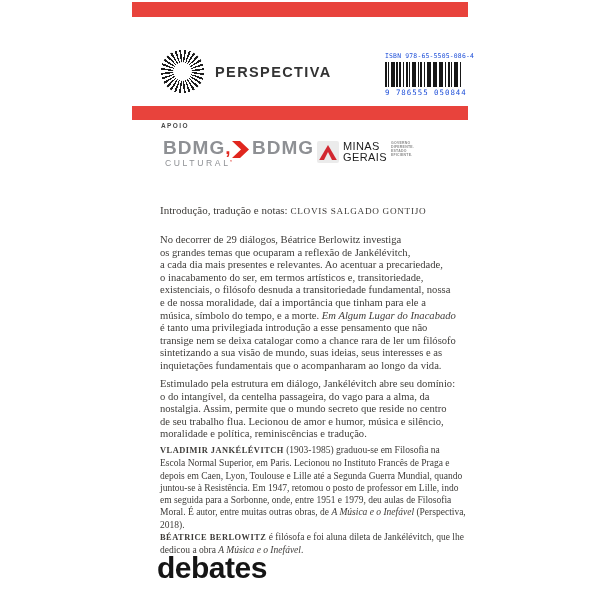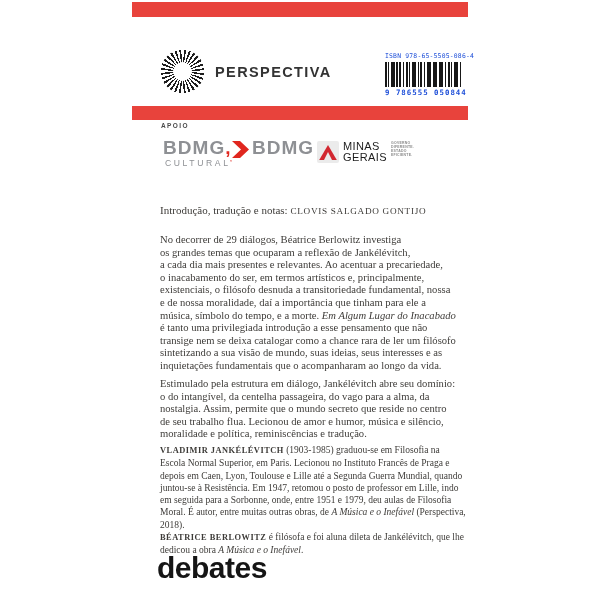--- a/index.html
+++ b/index.html
@@ -20,21 +20,21 @@
     font-weight:700;font-size:14.5px;letter-spacing:1.4px;color:#333;}
 
   
   .barcode-block{position:absolute;left:385px;top:52px;width:80px;text-align:center;
     font-family:"DejaVu Sans Mono",monospace;color:#1d4ed8;}
   .isbn-label{font-size:6.4px;letter-spacing:.2px;white-space:nowrap;}
   .bars{margin-top:2px;height:25px;width:76px;background-color:#fff;
     background-image:repeating-linear-gradient(90deg,#171717 0 1px,transparent 1px 3px),
                      repeating-linear-gradient(90deg,#171717 0 2px,transparent 2px 7px),
                      repeating-linear-gradient(90deg,#171717 0 1px,transparent 1px 11px);}
-  .isbn-digits{font-size:7.4px;letter-spacing:1px;margin-top:1px;white-space:nowrap;font-weight:bold;}
+  .isbn-digits{font-size:7.4px;letter-spacing:1px;margin-top:1px;white-space:nowrap;}
 
   
   .apoio{position:absolute;left:161px;top:122px;font-family:"Liberation Sans",sans-serif;
     font-weight:700;font-size:6.5px;letter-spacing:1.4px;color:#4a4a4a;}
   .sponsors{position:absolute;left:160px;top:139px;width:300px;height:36px;}
   .bdmgc{position:absolute;left:0;top:0;font-family:"Liberation Sans",sans-serif;color:#8e9094;}
   .bdmgc-line1{font-size:19px;font-weight:700;letter-spacing:1px;line-height:18px;text-align:center;}
   .bdmgc-line2{font-size:8.6px;font-weight:400;letter-spacing:2.6px;margin:1px 0 0 5px;color:#8e9094;}
   .red-mark{color:#e0271f;}
   .chevron{position:absolute;left:72px;top:2px;}
@@ -117,21 +117,21 @@
       </div>
     </div>
   </div>
 
   <div class="credits"><span>Introdução, tradução e notas: </span><span class="credits-name">CLOVIS SALGADO GONTIJO</span></div>
 
   <div class="para para1">
     <div>No decorrer de 29 diálogos, Béatrice Berlowitz investiga</div>
     <div>os grandes temas que ocuparam a reflexão de Jankélévitch,</div>
     <div>a cada dia mais presentes e relevantes. Ao acentuar a precariedade,</div>
-    <div>o inacabamento do ser, em termos artísticos e, principalmente,</div>
+    <div>o inacabamento do ser, em termos artísticos e, transitoriedade,</div>
     <div>existenciais, o filósofo desnuda a transitoriedade fundamental, nossa</div>
     <div>e de nossa moralidade, daí a importância que tinham para ele a</div>
     <div><span>música, símbolo do tempo, e a morte. </span><i>Em Algum Lugar do Inacabado</i></div>
     <div>é tanto uma privilegiada introdução a esse pensamento que não</div>
     <div>transige nem se deixa catalogar como a chance rara de ler um filósofo</div>
     <div>sintetizando a sua visão de mundo, suas ideias, seus interesses e as</div>
     <div>inquietações fundamentais que o acompanharam ao longo da vida.</div>
   </div>
 
   <div class="para para2">

